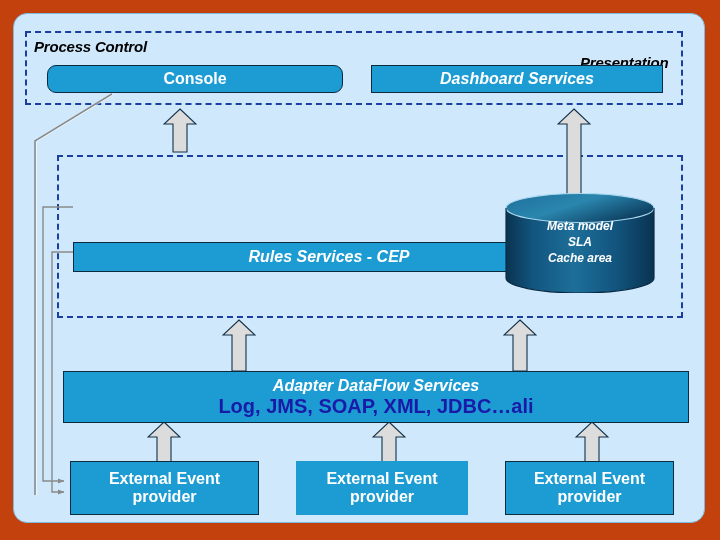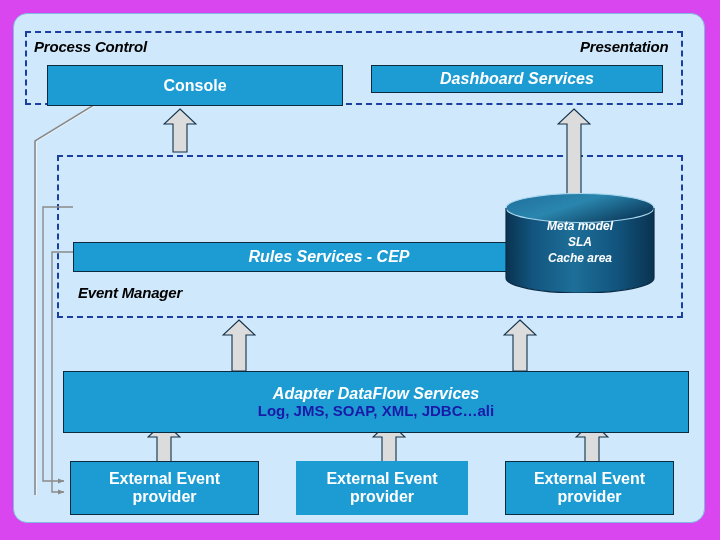--- a/index.html
+++ b/index.html
@@ -4,21 +4,21 @@
 <style>
   html, body {
     margin: 0;
     padding: 0;
     background: #ffffff;
   }
   #canvas {
     position: relative;
     width: 720px;
     height: 540px;
-    background: #d946ef;
+    background: #c2410c;
     font-family: "Liberation Sans", sans-serif;
     overflow: hidden;
     text-decoration: underline;
   }
   
   #outer-frame {
     position: absolute;
     left: 13px;
     top: 13px;
     width: 692px;
@@ -42,47 +42,47 @@
     position: absolute;
     color: #000000;
     font-weight: bold;
     font-style: italic;
     font-size: 15px;
     font-family: "Liberation Sans", sans-serif;
     letter-spacing: -0.2px;
     white-space: nowrap;
   }
   #label-process-control { left: 34px;  top: 38px; }
-  #label-presentation    { left: 580px; top: 38px; }
+  #label-presentation    { left: 580px; top: 54px; }
   #label-event-manager   { left: 78px;  top: 284px; }
 
   
   .svc-box {
     position: absolute;
     box-sizing: border-box;
     background: #1d9cd3;
     border: 1.3px solid #0d2b3e;
     color: #ffffff;
     display: flex;
     flex-direction: column;
     align-items: center;
     justify-content: center;
     text-align: center;
     line-height: 1.12;
   }
   .svc-box.noborder { border-color: transparent; }
   .svc-title        { font-weight: bold; font-size: 16px; }
   .svc-title.ital   { font-style: italic; }
-  .svc-sub          { font-weight: bold; font-size: 15px; color: #1a1aa8; }
-
-  #box-console            { left: 47px;  top: 65px;  width: 296px; height: 41px; }
+  .svc-sub          { font-weight: bold; font-size: 20px; color: #1a1aa8; }
+
+  #box-console            { left: 47px;  top: 65px;  width: 296px; height: 28px; border-radius: 9px; }
   #box-dashboard          { left: 371px; top: 65px;  width: 292px; height: 28px; }
   #box-alert-services     { left: 73px;  top: 190px; width: 433px; height: 30px; }
   #box-rules-services     { left: 73px;  top: 242px; width: 512px; height: 30px; }
-  #box-adapter            { left: 63px;  top: 371px; width: 626px; height: 62px; }
+  #box-adapter            { left: 63px;  top: 371px; width: 626px; height: 52px; }
   #box-provider-1         { left: 70px;  top: 461px; width: 189px; height: 54px; }
   #box-provider-2         { left: 296px; top: 461px; width: 172px; height: 54px; }
   #box-provider-3         { left: 505px; top: 461px; width: 169px; height: 54px; }
   #box-provider-1 .svc-title,
   #box-provider-2 .svc-title,
   #box-provider-3 .svc-title { font-size: 16px; }
 
   
   #db-cylinder {
     position: absolute;
@@ -123,21 +123,20 @@
 
 <div id="canvas">
 
   <div id="outer-frame"></div>
 
   <div id="process-presentation-group" class="dashed-group"></div>
   <div id="event-manager-group" class="dashed-group"></div>
 
   <div id="label-process-control" class="group-label">Process Control</div>
   <div id="label-presentation" class="group-label">Presentation</div>
-  <div id="label-event-manager" class="group-label">Event Manager</div>
 
   <svg id="connectors" viewBox="0 0 720 540" xmlns="http://www.w3.org/2000/svg">
     <defs>
       <marker id="thin-arrowhead" markerWidth="7" markerHeight="7" refX="6" refY="3" orient="auto" markerUnits="userSpaceOnUse">
         <path d="M0,0.4 L6.4,3 L0,5.6 Z" fill="#8a8a8a"></path>
       </marker>
     </defs>
 
     <g>
       <path d="M112,94 L35,141 L35,495" fill="none" stroke="#8a8a8a" stroke-width="1.6"></path>

